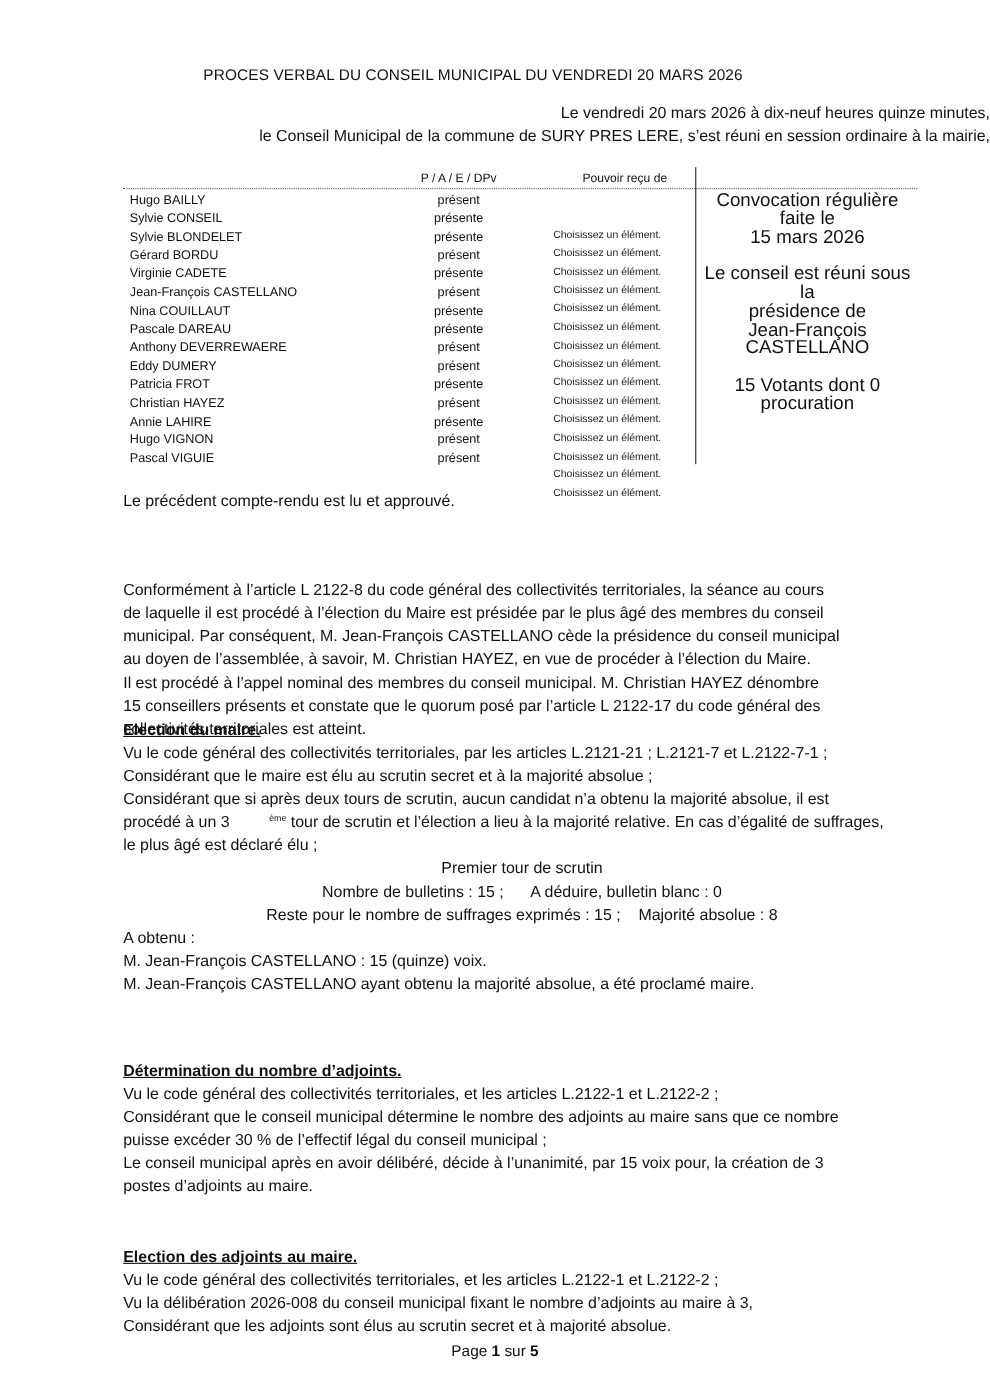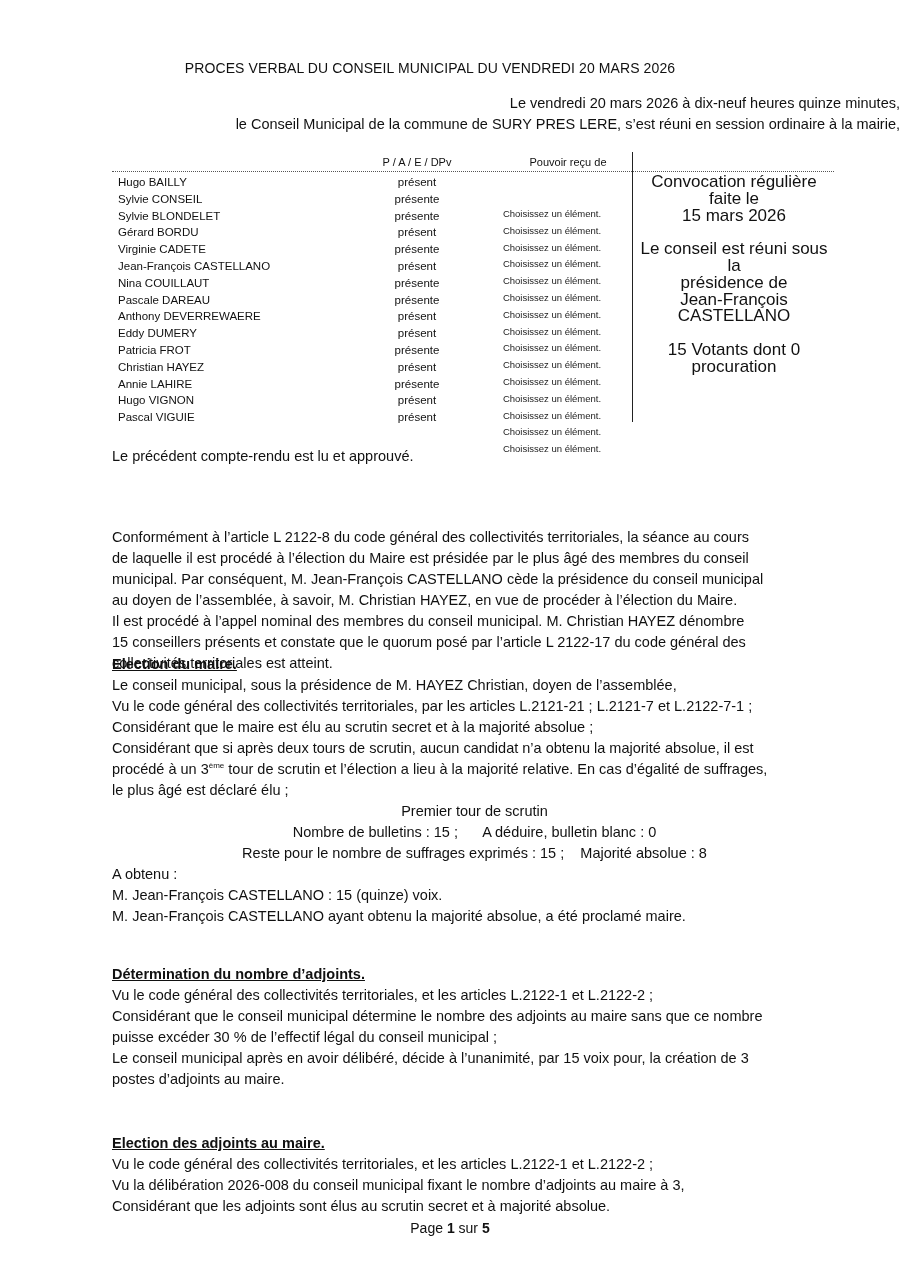--- a/index.html
+++ b/index.html
@@ -29,21 +29,21 @@
   .row .name { position: absolute; left: 0; }
   .row .status { position: absolute; left: 234px; width: 130px; text-align: center; }
   .row .proxy { position: absolute; left: 374px; width: 120px; text-align: center; font-size: 9.5px; color: #222; margin-top: 32px; }
   .side { position: absolute; left: 522px; width: 200px; top: 22px; text-align: center; font-size: 17px; line-height: 16.8px; }
   .side .blk { margin-bottom: 16.8px; }
   
   .body { position: absolute; left: 112px; width: 725px; font-size: 14.5px; line-height: 21px; }
   .body p { margin: 0; }
   .h { font-weight: bold; text-decoration: underline; }
   .center { text-align: center; }
-  sup { font-size: 8px; line-height: 0; vertical-align: 6px; }
+  sup { font-size: 8px; line-height: 0; vertical-align: 6px; margin-left: 36px; }
   .footer { position: absolute; top: 1220px; left: 0; width: 900px; text-align: center; font-size: 14px; }
   .footer b { font-weight: bold; }
 </style>
 </head>
 <body>
 
 <div class="page">
 
   <div class="title">PROCES VERBAL DU CONSEIL MUNICIPAL DU VENDREDI 20 MARS 2026</div>
 
@@ -161,21 +161,20 @@
     <p>de laquelle il est procédé à l’élection du Maire est présidée par le plus âgé des membres du conseil</p>
     <p>municipal. Par conséquent, M. Jean-François CASTELLANO cède la présidence du conseil municipal</p>
     <p>au doyen de l’assemblée, à savoir, M. Christian HAYEZ, en vue de procéder à l’élection du Maire.</p>
     <p>Il est procédé à l’appel nominal des membres du conseil municipal. M. Christian HAYEZ dénombre</p>
     <p>15 conseillers présents et constate que le quorum posé par l’article L 2122-17 du code général des</p>
     <p>collectivités territoriales est atteint.</p>
   </div>
 
   <div class="body" style="top:654px;">
     <p class="h">Election du maire.</p>
-    <p>Le conseil municipal, sous la présidence de M. HAYEZ Christian, doyen de l’assemblée,</p>
     <p>Vu le code général des collectivités territoriales, par les articles L.2121-21 ; L.2121-7 et L.2122-7-1 ;</p>
     <p>Considérant que le maire est élu au scrutin secret et à la majorité absolue ;</p>
     <p>Considérant que si après deux tours de scrutin, aucun candidat n’a obtenu la majorité absolue, il est</p>
     <p><span>procédé à un 3</span><sup>ème</sup><span> tour de scrutin et l’élection a lieu à la majorité relative. En cas d’égalité de suffrages,</span></p>
     <p>le plus âgé est déclaré élu ;</p>
     <p class="center">Premier tour de scrutin</p>
     <p class="center"><span>Nombre de bulletins : 15 ;</span>&nbsp;&nbsp;&nbsp;&nbsp;&nbsp;&nbsp;<span>A déduire, bulletin blanc : 0</span></p>
     <p class="center"><span>Reste pour le nombre de suffrages exprimés : 15 ;</span>&nbsp;&nbsp;&nbsp;&nbsp;<span>Majorité absolue : 8</span></p>
     <p>A obtenu :</p>
     <p>M. Jean-François CASTELLANO : 15 (quinze) voix.</p>

